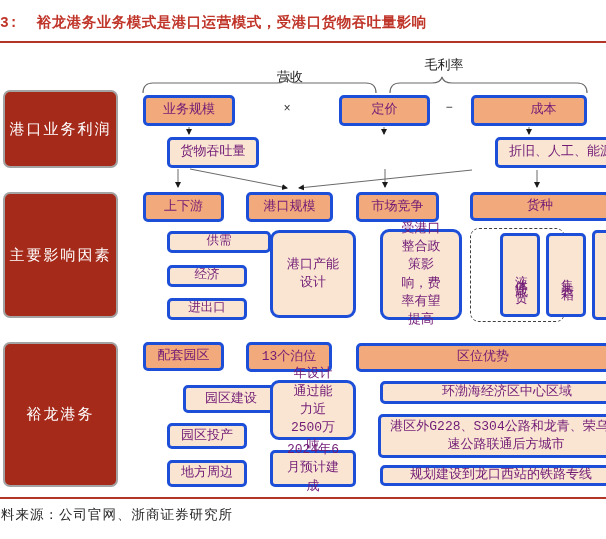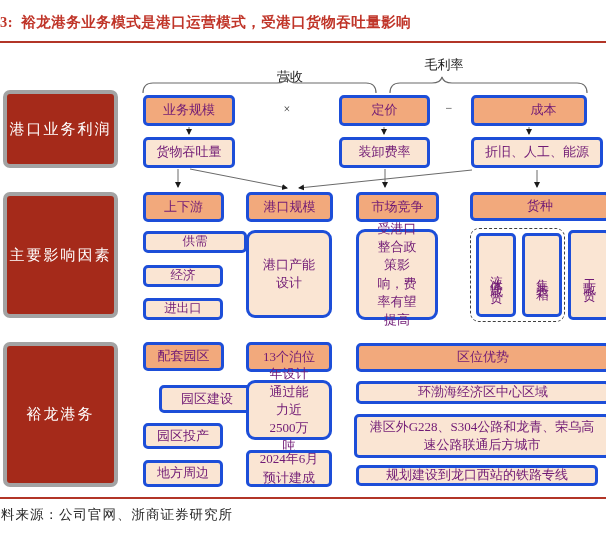--- a/index.html
+++ b/index.html
@@ -1,27 +1,27 @@
 <!DOCTYPE html>
 <html><head>
 <meta charset="utf-8">
 <style>
   html,body{margin:0;padding:0;background:#ffffff;}
   #page{position:relative;width:606px;height:539px;overflow:hidden;background:#fff;
-        font-family:Liberation Serif, serif;}
+        font-family:Liberation Mono, monospace;}
   .abs{position:absolute;box-sizing:border-box;}
   .title{left:0;top:13px;width:606px;font-size:14.5px;font-weight:bold;color:#C03529;
          white-space:pre;letter-spacing:0.5px;}
   .rule{left:0;width:606px;background:#B23527;}
   .bx{position:absolute;box-sizing:border-box;border:3px solid #1d4ed8;border-radius:5px;
       display:flex;align-items:center;justify-content:center;text-align:center;
       font-size:13px;line-height:1.4;color:#701a75;padding:0 4px;}
   .orange{background:#F2A97C;}
-  .light{background:#FAE5D3;}
-  .redbox{position:absolute;box-sizing:border-box;background:#A52A1A;border:4px solid #a3a3a3;
+  .light{background:#FAE5D3;margin-left:24px;}
+  .redbox{position:absolute;box-sizing:border-box;background:#A52A1A;border:2px solid #a3a3a3;
           border-radius:7px;display:flex;align-items:center;justify-content:center;
           color:#fff;font-size:15px;letter-spacing:2px;text-align:center;}
   .vert{writing-mode:vertical-rl;text-orientation:upright;letter-spacing:5px;padding:6px 0;}
   .dashedbox{position:absolute;box-sizing:border-box;border:1.5px dashed #3f3f3f;
              border-radius:9px;background:transparent;}
   .oplabel{position:absolute;transform:translateX(-50%);font-size:12px;color:#333;}
   .bracelabel{position:absolute;transform:translateX(-50%);font-size:13px;color:#1a1a1a;}
   .footer{left:1px;top:506px;font-size:13.5px;color:#262626;letter-spacing:1px;}
   svg.overlay{position:absolute;left:0;top:0;pointer-events:none;}
 </style>
@@ -41,21 +41,20 @@
   <div class="oplabel" style="left:449px;top:101px;">−</div>
 
   <div class="redbox" style="left:3px;top:90px;width:115px;height:78px;">港口业务利润</div>
   <div class="redbox" style="left:3px;top:192px;width:115px;height:126px;">主要影响因素</div>
   <div class="redbox" style="left:3px;top:342px;width:115px;height:145px;">裕龙港务</div>
 
   <div class="bx orange" style="left:143px;top:95px;width:92px;height:31px;">业务规模</div>
   <div class="bx orange" style="left:339px;top:95px;width:91px;height:31px;">定价</div>
   <div class="bx orange" style="left:471px;top:95px;width:116px;height:31px;padding-left:33px;">成本</div>
   <div class="bx light" style="left:143px;top:137px;width:92px;height:31px;">货物吞吐量</div>
-  <div class="bx light" style="left:339px;top:137px;width:91px;height:31px;">装卸费率</div>
   <div class="bx light" style="left:471px;top:137px;width:132px;height:31px;">折旧、人工、能源</div>
 
   <div class="bx orange" style="left:143px;top:192px;width:81px;height:30px;">上下游</div>
   <div class="bx orange" style="left:246px;top:192px;width:87px;height:30px;">港口规模</div>
   <div class="bx orange" style="left:356px;top:192px;width:83px;height:30px;">市场竞争</div>
   <div class="bx orange" style="left:470px;top:192px;width:140px;height:29px;">货种</div>
 
   <div class="bx light" style="left:143px;top:231px;width:104px;height:22px;font-size:12.5px;">供需</div>
   <div class="bx light" style="left:143px;top:265px;width:80px;height:22px;font-size:12.5px;">经济</div>
   <div class="bx light" style="left:143px;top:298px;width:80px;height:22px;font-size:12.5px;">进出口</div>

